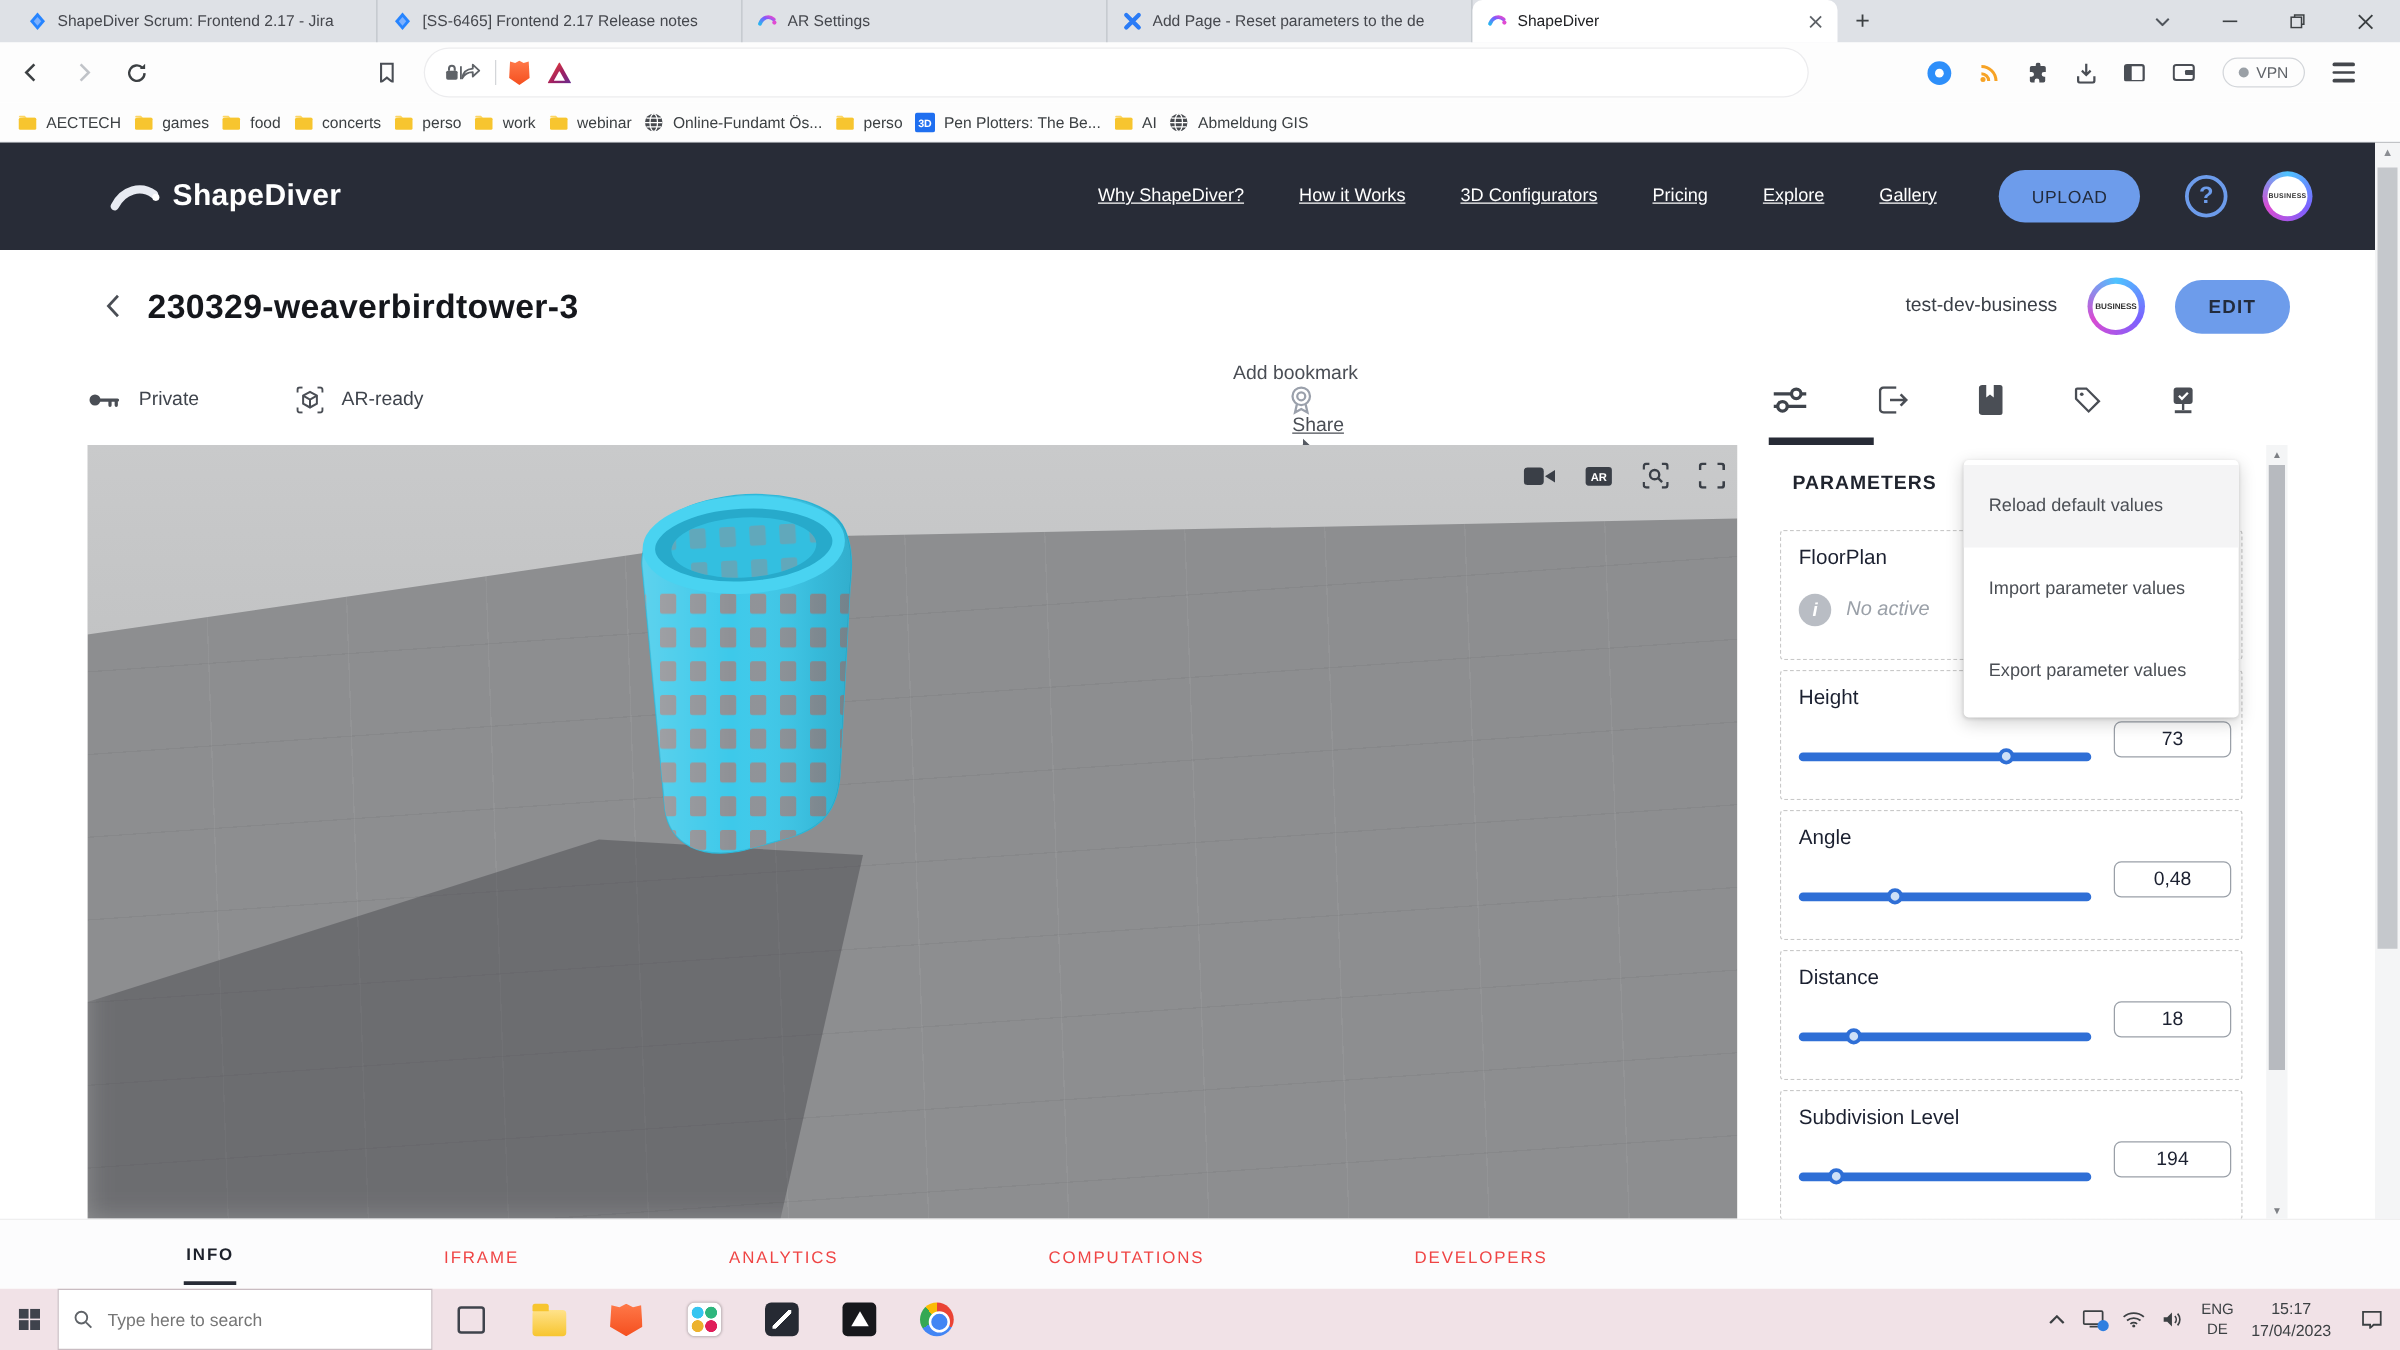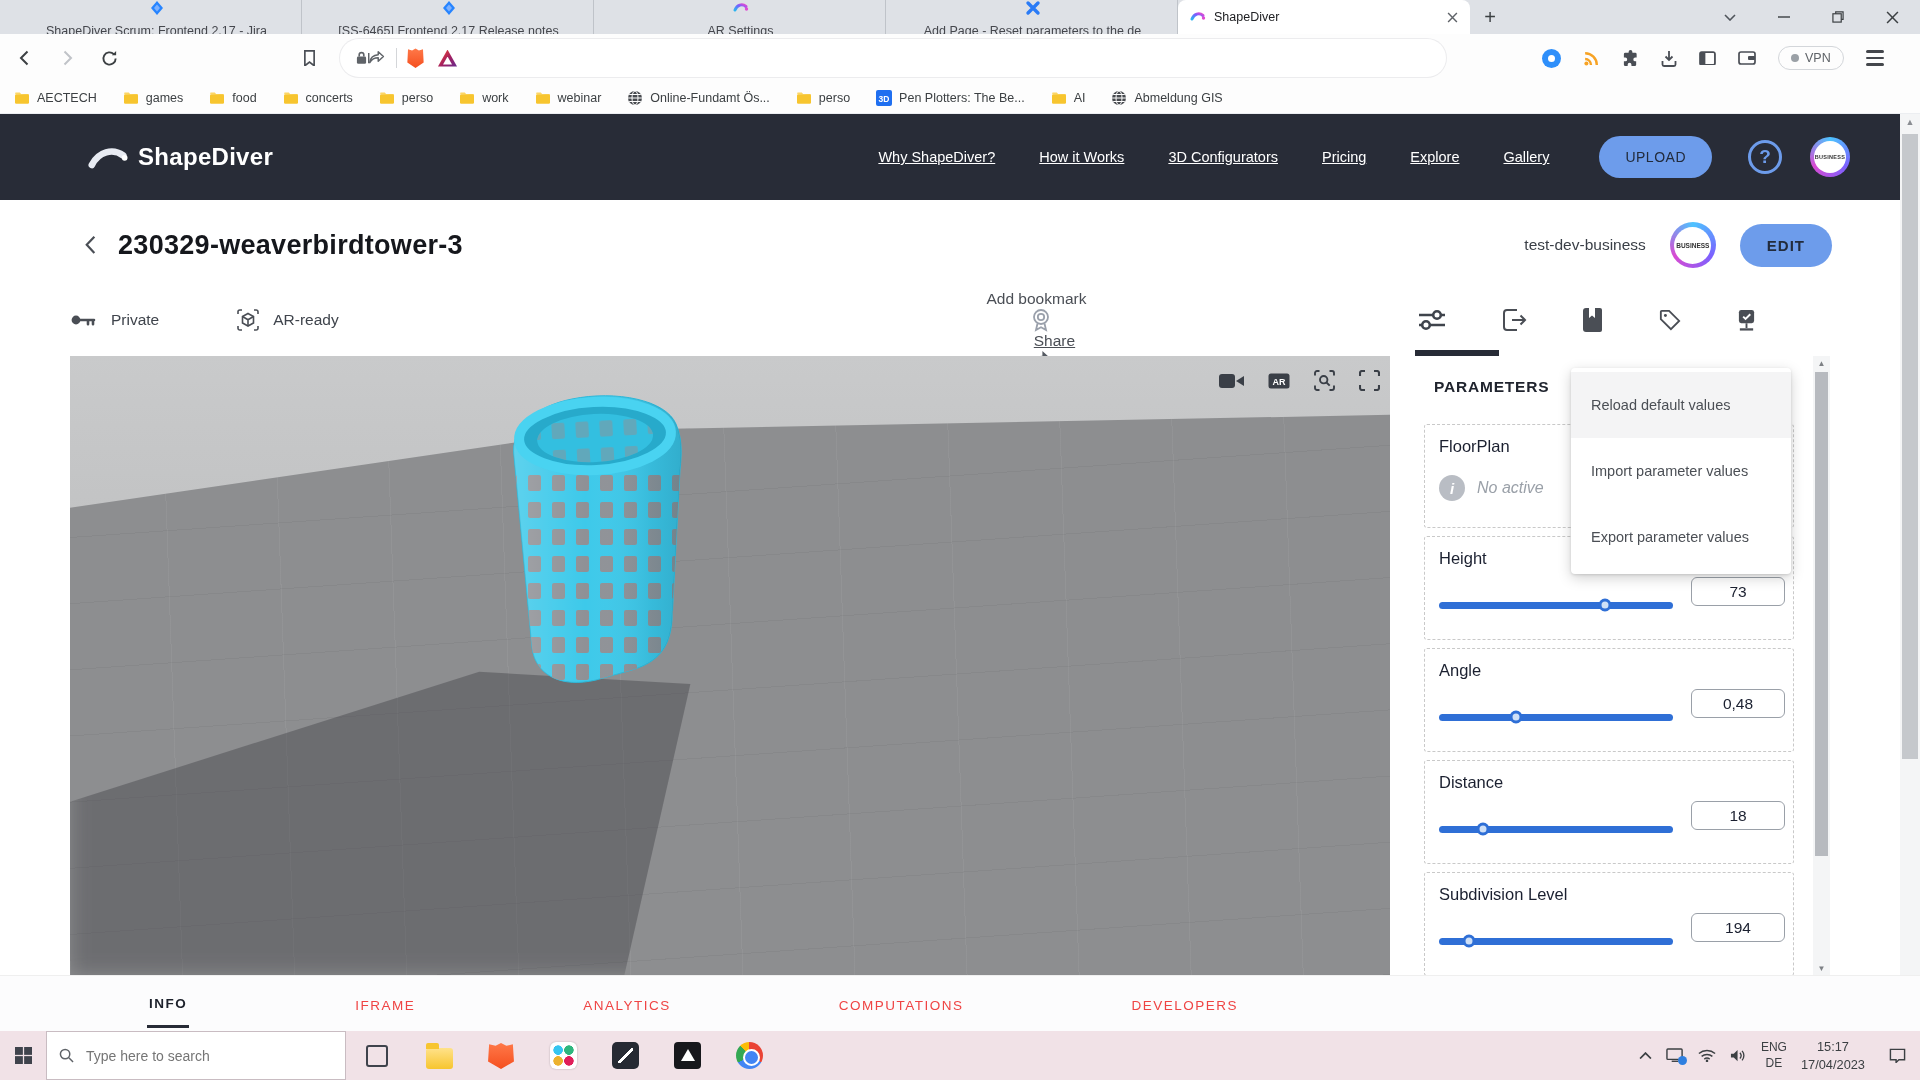--- a/index.html
+++ b/index.html
@@ -4,21 +4,21 @@
 <style>
   html,body{margin:0;padding:0;background:#555;}
   *{box-sizing:border-box;font-family:"Liberation Sans",sans-serif;}
   #stage{position:relative;width:1920px;height:1080px;background:#fff;overflow:hidden;}
   svg{display:block;}
 
   
   #tabstrip{position:absolute;top:0;left:0;width:1920px;height:34px;background:#dee1e6;display:flex;align-items:flex-end;}
   #tabs{display:flex;align-items:flex-end;height:34px;padding-left:10px;}
   .tab{display:flex;align-items:center;gap:8px;width:292px;height:34px;padding:0 10px 0 12px;color:#45474d;font-size:12.5px;position:relative;}
-  .tab:not(.active){border-right:1px solid #bfc3c9;flex-direction:column;}
+  .tab:not(.active){border-right:1px solid #bfc3c9;}
   .tab.active{background:#fff;border-radius:8px 8px 0 0;border-right:none;color:#202124;z-index:2;}
   .tab-title{white-space:nowrap;overflow:hidden;flex:1;}
   .tab-close{flex:0 0 auto;padding:2px;}
   .fav{width:16px;height:16px;flex:0 0 16px;}
   .fav svg{width:16px;height:16px;}
   .newtab{width:28px;height:28px;margin:0 0 3px 6px;display:flex;align-items:center;justify-content:center;color:#3c4043;font-size:20px;border-radius:50%;}
   #winctrl{position:absolute;right:0;top:0;height:34px;display:flex;align-items:center;gap:34px;padding-right:18px;}
   #winctrl .wc{display:flex;align-items:center;justify-content:center;width:20px;height:20px;}
 
   
@@ -29,21 +29,21 @@
   .url-text{flex:1;font-size:14.5px;color:#202124;margin-left:10px;white-space:nowrap;overflow:hidden;}
   .url-sep{width:1px;height:20px;background:#d4d6d9;margin:0 10px;}
   #ext-icons{display:flex;align-items:center;gap:22px;margin-left:96px;}
   .vpn-pill{display:flex;align-items:center;gap:6px;border:1px solid #d3d6da;border-radius:13px;padding:4px 12px;color:#5f6368;font-size:12.5px;}
   .vpn-dot{width:8px;height:8px;border-radius:50%;background:#9aa0a6;}
   .hamb{width:18px;display:flex;flex-direction:column;gap:4px;}
   .hamb i{height:2.4px;background:#44474c;border-radius:2px;}
 
   
   #bookbar{position:absolute;top:82px;left:0;width:1920px;height:32px;background:#fdfdfd;display:flex;align-items:center;padding-left:14px;border-bottom:1px solid #eceef1;}
-  #bookbar-items{display:flex;align-items:center;gap:26px;}
+  #bookbar-items{display:flex;align-items:center;gap:10px;}
   .bm{display:flex;align-items:center;gap:7px;font-size:12.5px;color:#3c4043;white-space:nowrap;}
   .bm .fav svg{width:16px;height:16px;}
 
   
   #siteheader{position:absolute;top:114px;left:0;width:1920px;height:86px;background:#282c37;display:flex;align-items:center;color:#fff;}
   .logo{display:flex;align-items:center;gap:10px;margin-left:88px;}
   .logo-text{font-size:24px;font-weight:700;letter-spacing:.3px;}
   .sd-nav{display:flex;align-items:center;gap:44px;margin-left:auto;font-size:14.5px;}
   .sd-nav .nv{white-space:nowrap;text-decoration:underline;}
   .upload-btn{margin-left:50px;background:#6d9ceb;color:#222b3c;font-weight:400;font-size:14px;letter-spacing:.5px;border-radius:21px;padding:13px 26px;}

